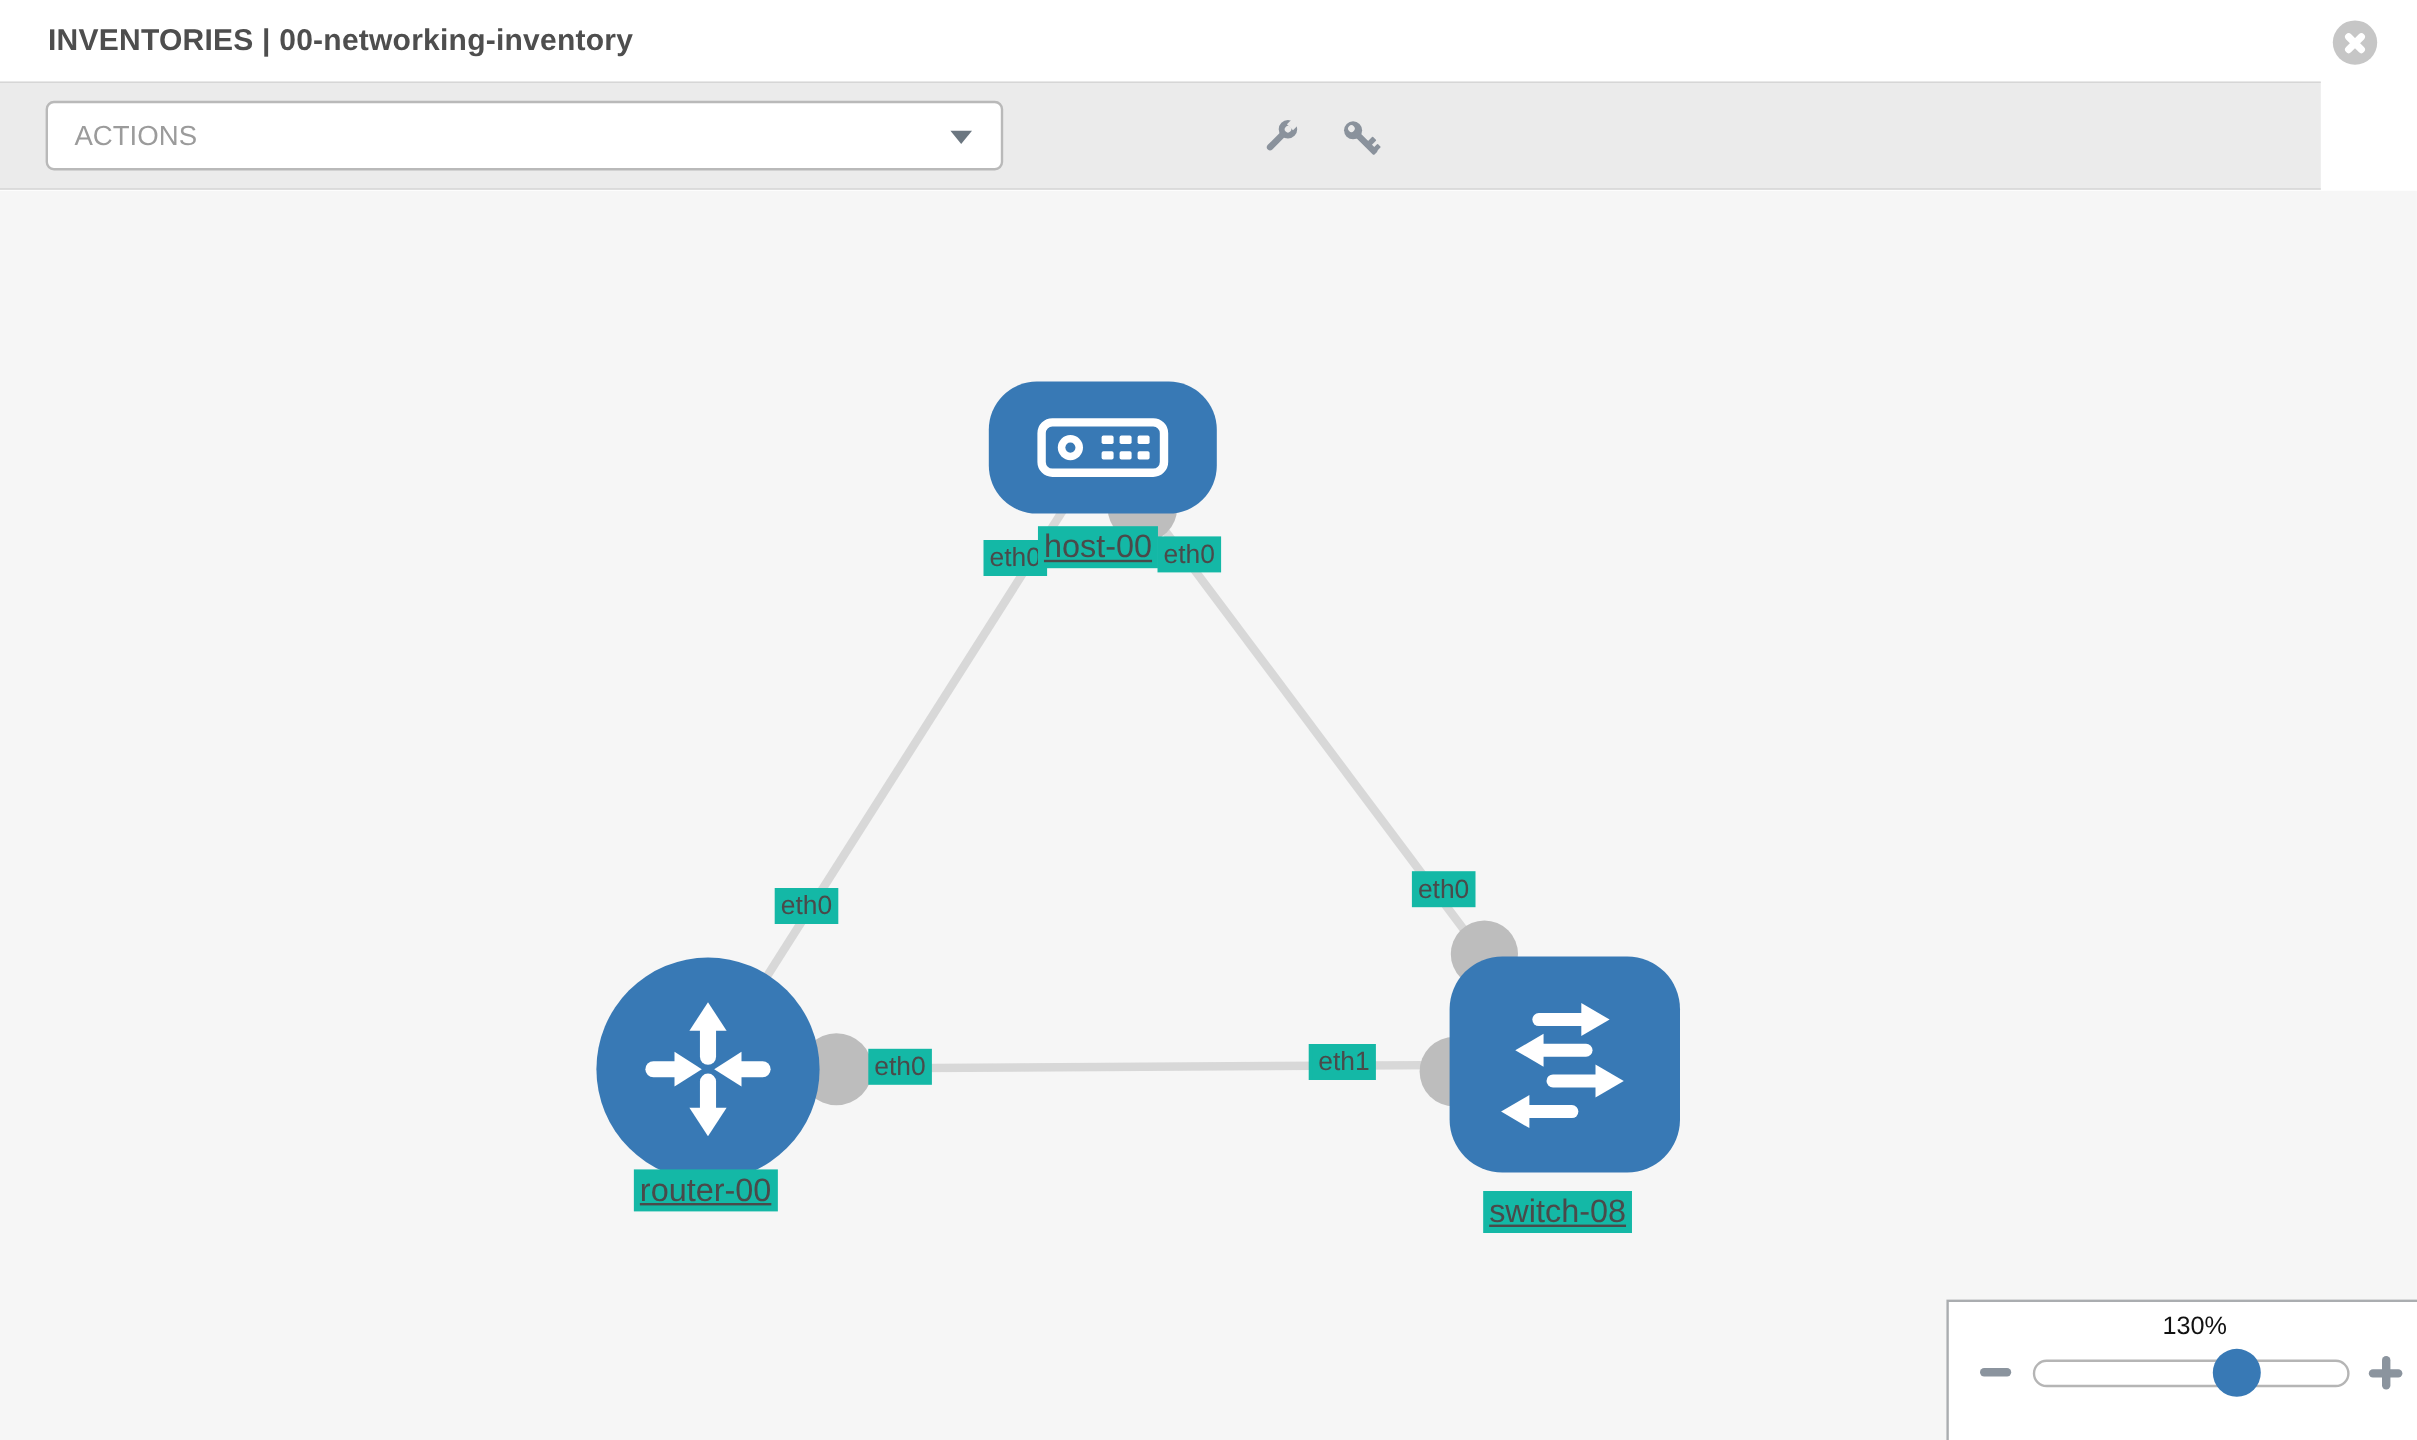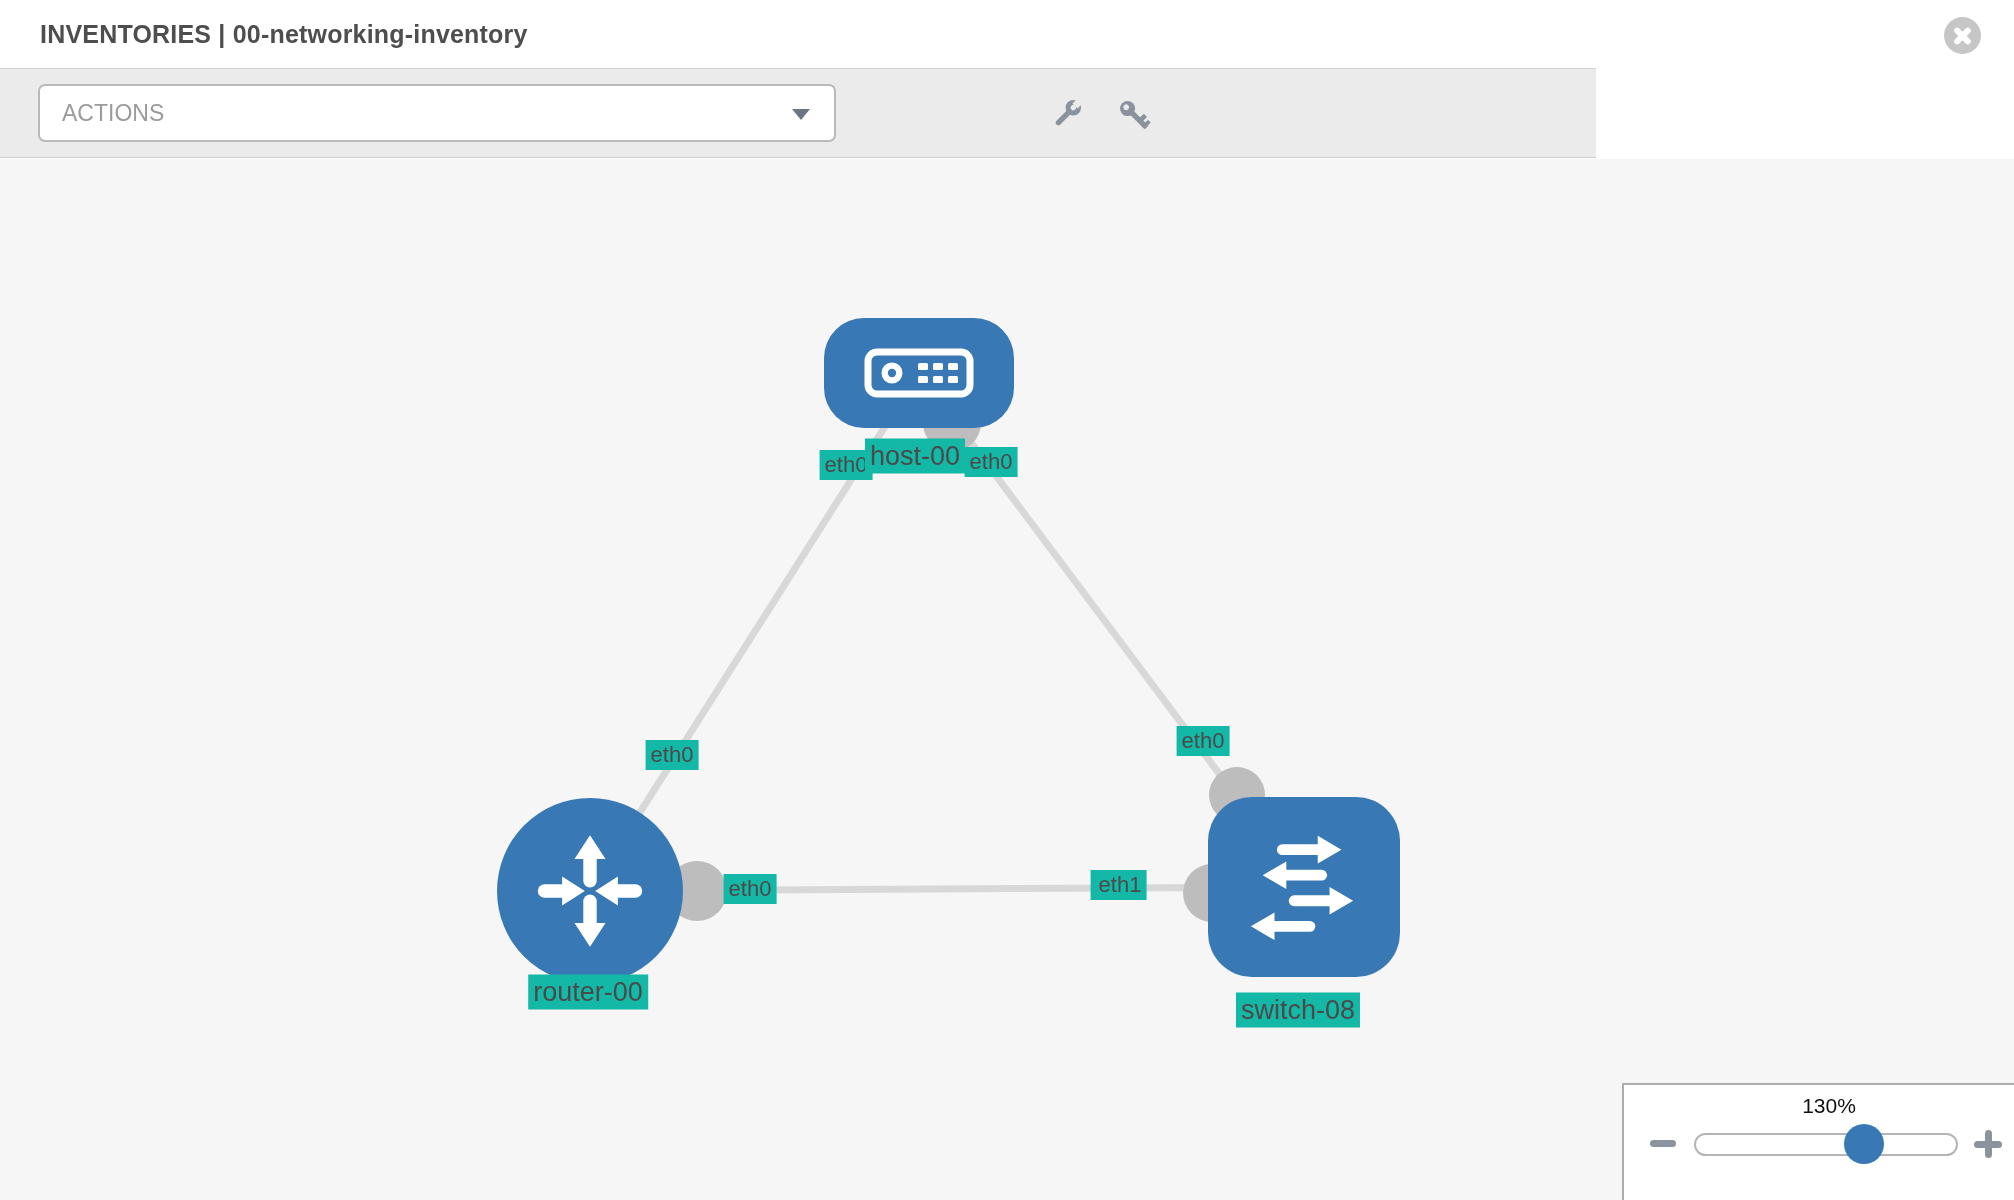--- a/index.html
+++ b/index.html
@@ -11,21 +11,21 @@
   .page-title { position:absolute; left:40px; top:0; line-height:68px;
                 font-size:25px; font-weight:bold; color:#4e4e4e; letter-spacing:.2px; }
   .close-btn { position:absolute; right:33px; top:17px; width:37px; height:37px;
                border-radius:50%; background:#c6c6c6; cursor:pointer; }
   .close-btn .bar { position:absolute; left:8px; top:15.5px; width:21px; height:6px;
                     border-radius:3px; background:#ffffff; }
   .close-btn .bar.b1 { transform:rotate(45deg); }
   .close-btn .bar.b2 { transform:rotate(-45deg); }
 
   
-  .toolbar { position:absolute; left:0; top:68px; width:1596px; height:90px;
+  .toolbar { position:absolute; left:0; top:68px; width:1934px; height:90px;
              background:#ebebeb; border-top:1px solid #d2d2d2; border-bottom:1px solid #cfcfcf; }
   .select { position:absolute; top:15px; height:58px; background:#ffffff;
             border:2px solid #b9b9b9; border-radius:7px; }
   .select .ph { position:absolute; left:22px; top:0; line-height:54px;
                 font-size:23px; color:#9b9b9b; }
   .chevron { position:absolute; right:24px; top:23px; width:0; height:0;
              border-left:9px solid transparent; border-right:9px solid transparent;
              border-top:11px solid #6b7680; }
   .sel-actions { left:38px;  width:798px; }
   .sel-search  { left:1180px; width:794px; }
@@ -35,21 +35,21 @@
   .canvas { position:absolute; left:0; top:159px; width:2014px; height:1041px; background:#f6f6f6; }
   .links-layer { position:absolute; left:0; top:0; }
   .node { position:absolute; background:#3879b5; display:flex; align-items:center; justify-content:center; cursor:pointer; }
   .node-host   { left:824px;  top:159px; width:190px; height:110px; border-radius:40px; }
   .node-router { left:497px;  top:639px; width:186px; height:186px; border-radius:50%; }
   .node-switch { left:1208px; top:638px; width:192px; height:180px; border-radius:44px; }
 
   .chip { position:absolute; transform:translate(-50%,-50%); background:#14b8a6;
           color:#4a4a4a; white-space:nowrap; padding:2px 5px; }
   .chip.if   { font-size:22px; }
-  .chip.name { font-size:27px; }
+  .chip.name { font-size:27px;text-decoration:underline; }
 
   
   .zoom-panel { position:absolute; left:1622px; top:1083px; width:400px; height:130px;
                 background:#ffffff; border:2px solid #aaadb0; }
   .zoom-level { position:absolute; left:150px; top:9px; width:110px; text-align:center;
                 font-size:21px; color:#111111; }
   .zoom-minus { position:absolute; left:26px; top:55px; width:26px; height:7px;
                 border-radius:4px; background:#8b949e; cursor:pointer; }
   .zoom-track { position:absolute; left:70px; top:48px; width:264px; height:23px;
                 border-radius:12px; border:2px solid #b5b5b5; background:#ffffff; cursor:pointer; }

